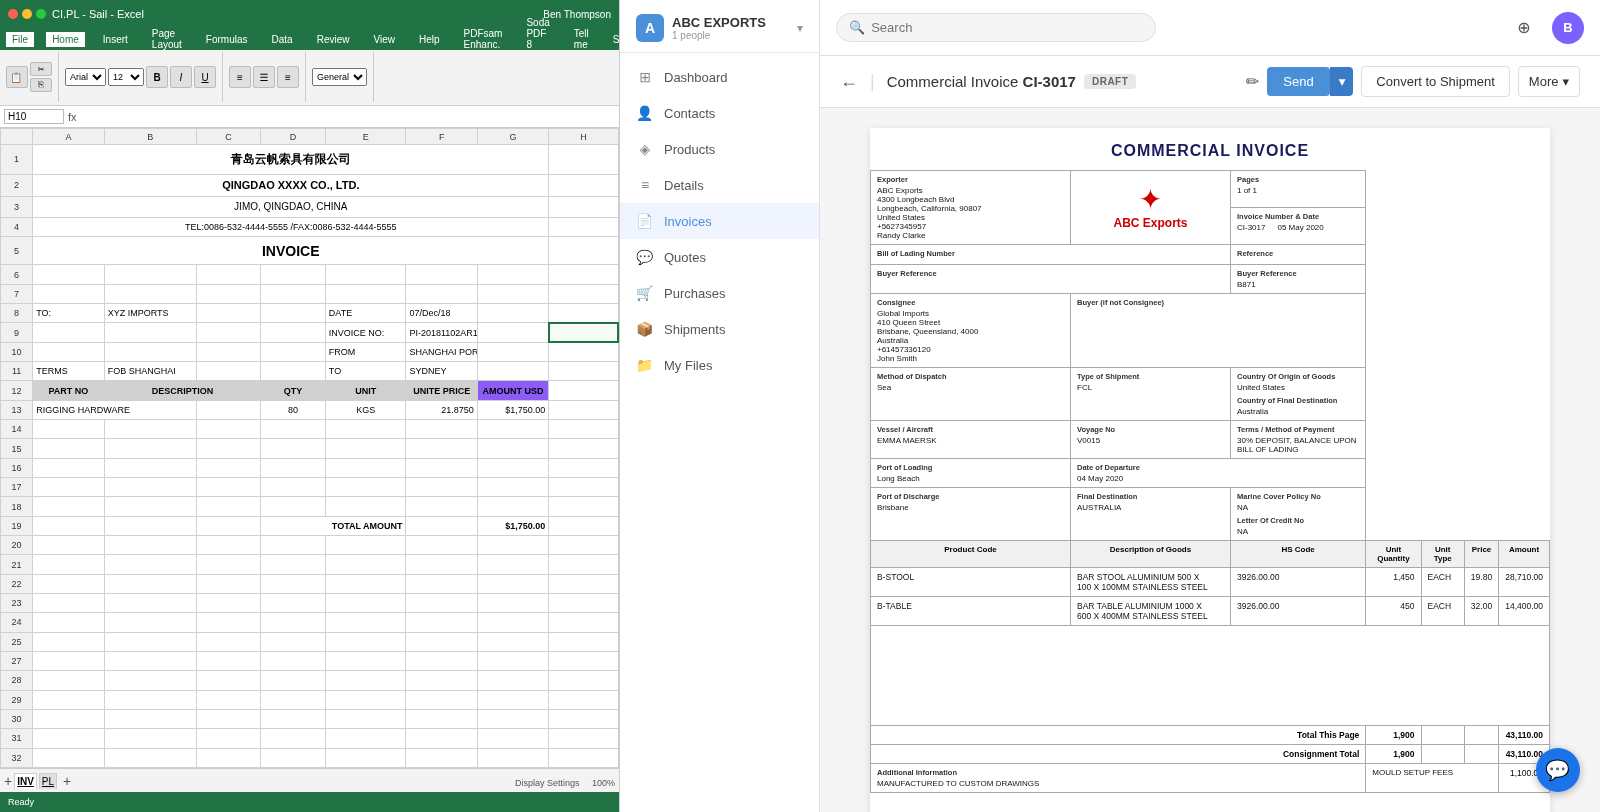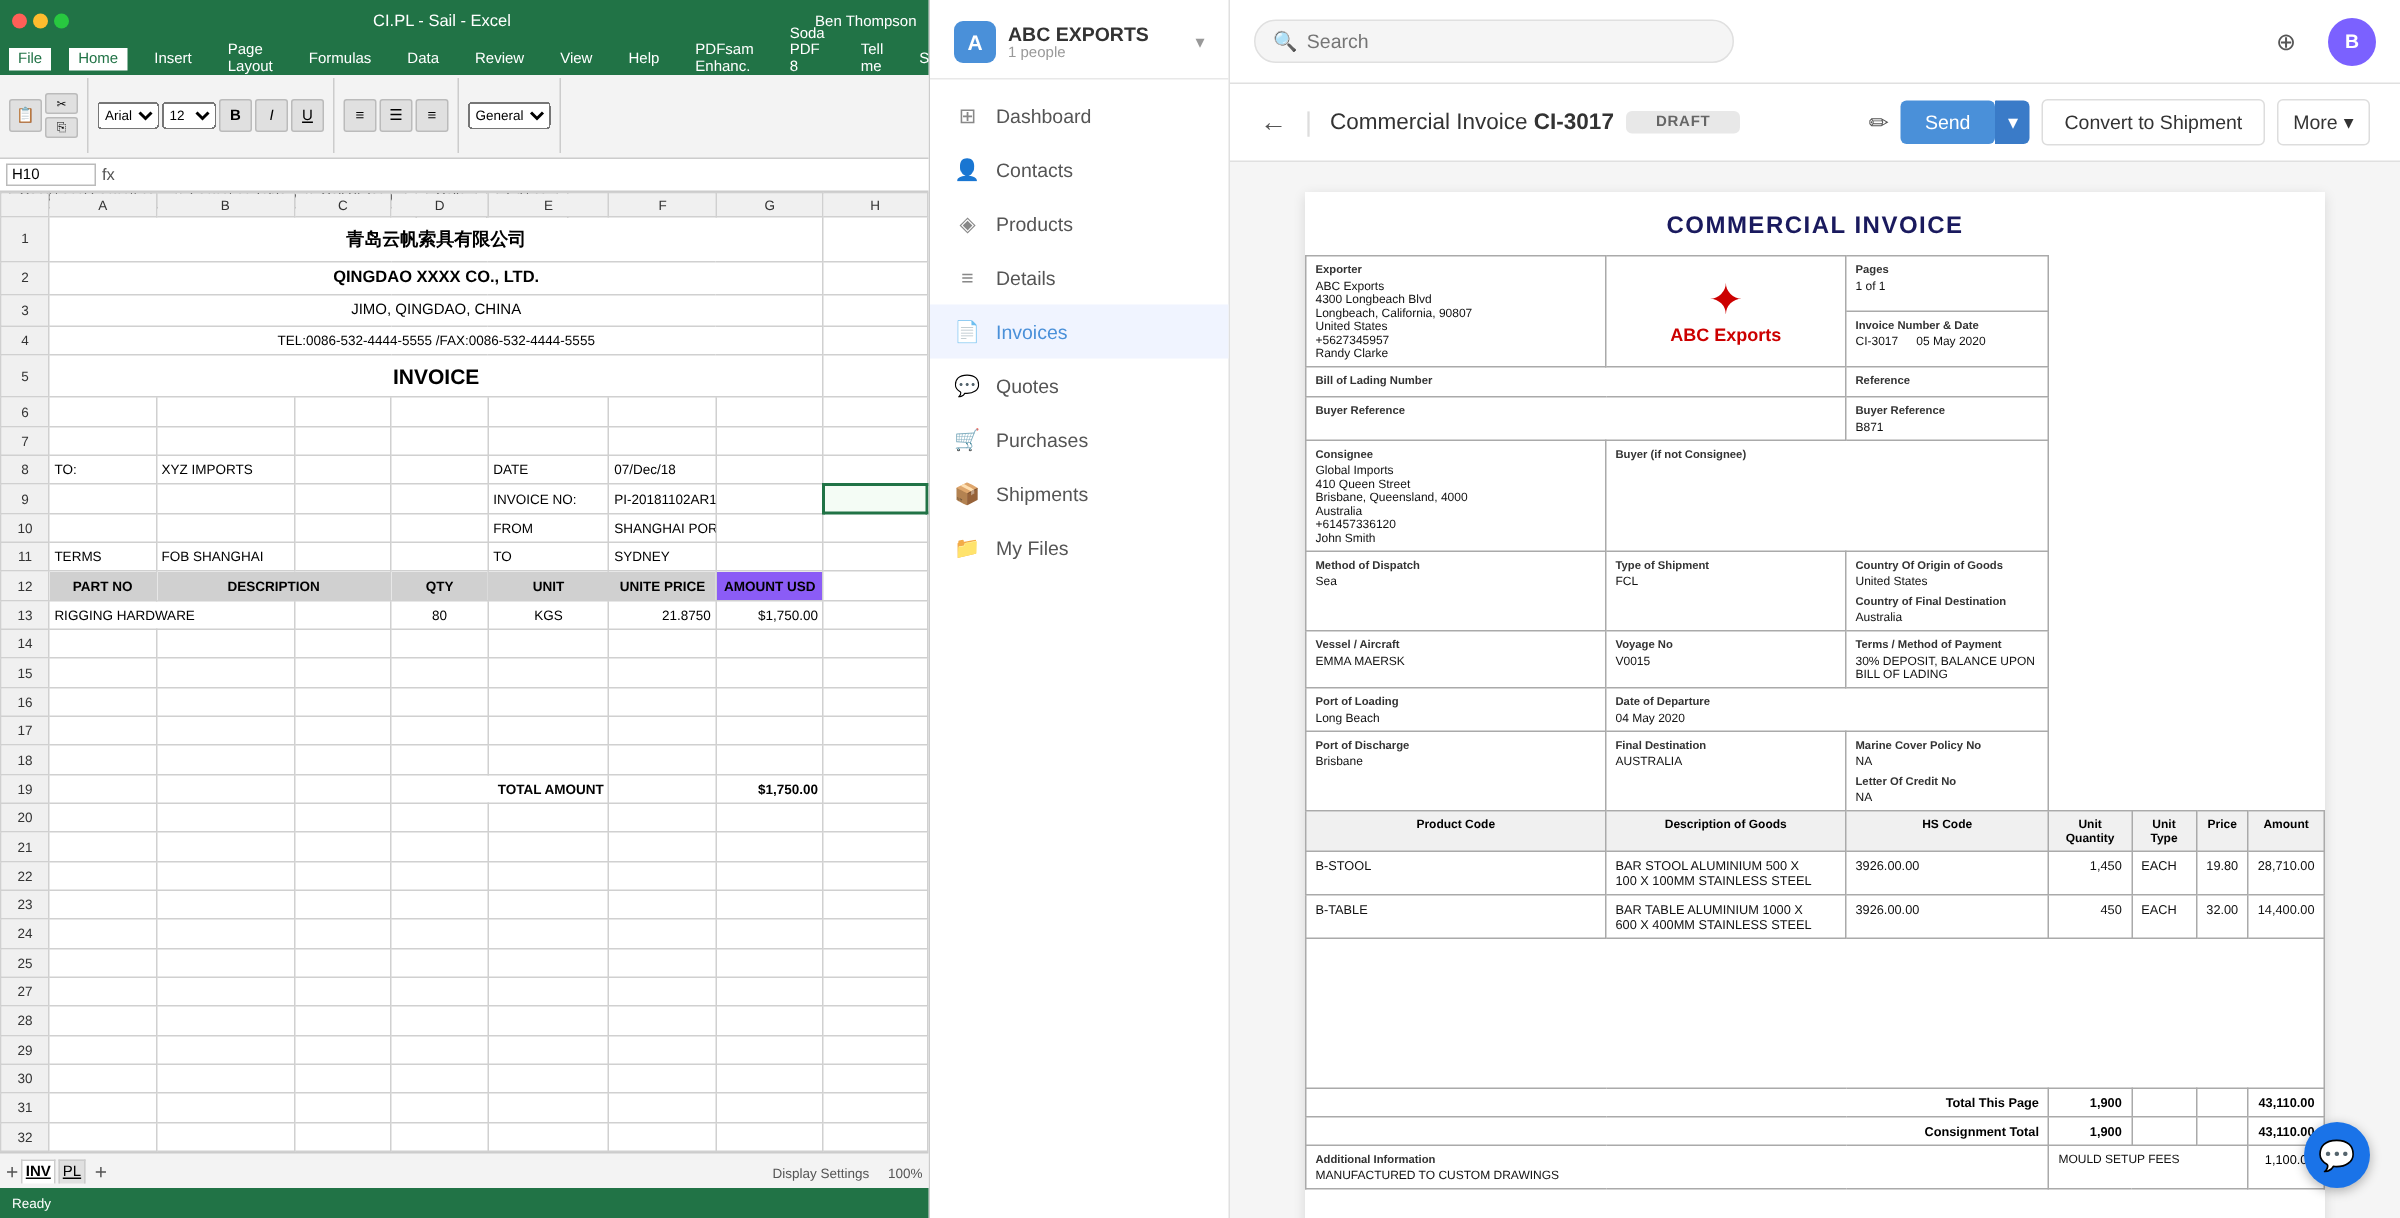--- a/index.html
+++ b/index.html
@@ -22,21 +22,21 @@
       display: flex;
       align-items: center;
       padding: 0 8px;
       gap: 6px;
     }
     .excel-titlebar-dots { display: flex; gap: 4px; }
     .dot { width: 10px; height: 10px; border-radius: 50%; }
     .dot-red { background: #ff5f57; }
     .dot-yellow { background: #febc2e; }
     .dot-green { background: #28c840; }
-    .excel-titlebar-title { color: #fff; font-size: 11px; flex: 1; text-align: center; }
+    .excel-titlebar-title { color: #fff; font-size: 11px; flex: 1; text-align: left; }
     .excel-titlebar-user { color: #fff; font-size: 10px; }
 
     .excel-ribbon {
       background: #217346;
       height: 22px;
       display: flex;
       align-items: center;
       padding: 0 6px;
       gap: 12px;
     }
@@ -323,21 +323,21 @@
       display: flex;
       align-items: center;
       gap: 8px;
     }
     .invoice-title { font-size: 15px; font-weight: 500; color: #333; }
     .invoice-title span.ci { font-weight: 700; }
     .draft-badge {
       background: #e8e8e8;
       color: #666;
       font-size: 10px;
-      padding: 2px 20px;
+      padding: 2px 8px;
       border-radius: 4px;
       font-weight: 600;
       letter-spacing: 0.5px;
     }
     .invoice-actions {
       margin-left: auto;
       display: flex;
       align-items: center;
       gap: 8px;
     }

